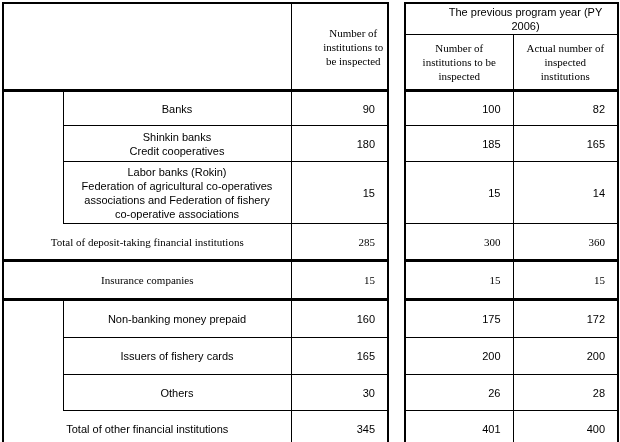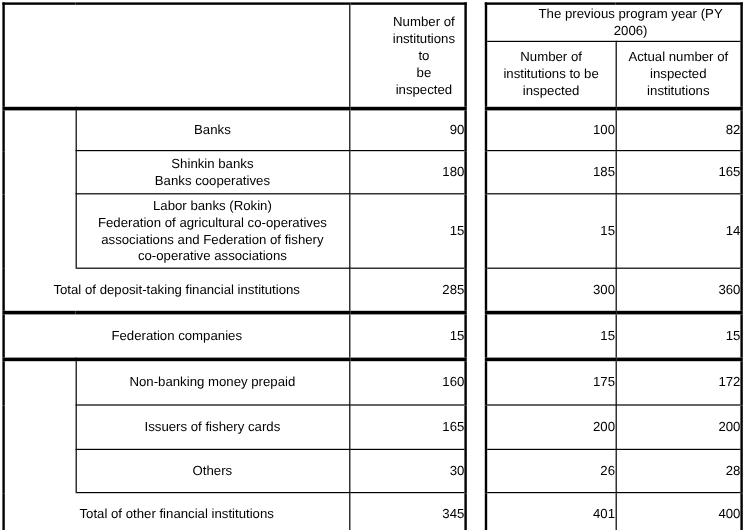--- a/index.html
+++ b/index.html
@@ -29,29 +29,29 @@
     padding: 1px 3px;
     white-space: pre-line;
     overflow: hidden;
   }
   td.gap {
     border: none;
     padding: 0;
   }
   td.num {
     text-align: right;
-    padding-right: 0;
+    padding-right: 12px;
   }
   
   td.ol { border-left-width: 2px; }
   td.or { border-right-width: 2px; }
   td.ot { border-top-width: 2px; padding-left: 31px; }
   td.ob { border-bottom-width: 2px; }
   
-  td.tb { border-bottom-width: 3px; }
+  td.tb { border-bottom-width: 3px; font-family: Liberation Serif, serif; }
   
   td.hb { border-bottom-style: hidden; }
 </style>
 </head>
 <body>
 
 <table class="inspection">
   <colgroup>
     <col style="width:60px">
     <col style="width:228px">
@@ -84,21 +84,21 @@
     <td rowspan="3" class="ol hb"></td>
     <td>Banks</td>
     <td class="num or">90</td>
     <td class="gap"></td>
     <td class="num ol">100</td>
     <td class="num or">82</td>
   </tr>
 
   <tr style="height:36px">
     <td>Shinkin banks
-Banks cooperatives</td>
+Credit cooperatives</td>
     <td class="num or">180</td>
     <td class="gap"></td>
     <td class="num ol">185</td>
     <td class="num or">165</td>
   </tr>
 
   <tr style="height:62px">
     <td>Labor banks (Rokin)
 Federation of agricultural co-operatives
 associations and Federation of fishery
@@ -111,21 +111,21 @@
 
   <tr style="height:37px">
     <td colspan="2" class="ol tb">Total of deposit-taking financial institutions</td>
     <td class="num or tb">285</td>
     <td class="gap"></td>
     <td class="num ol tb">300</td>
     <td class="num or tb">360</td>
   </tr>
 
   <tr style="height:39px">
-    <td colspan="2" class="ol tb">Federation companies</td>
+    <td colspan="2" class="ol tb">Insurance companies</td>
     <td class="num or tb">15</td>
     <td class="gap"></td>
     <td class="num ol tb">15</td>
     <td class="num or tb">15</td>
   </tr>
 
   <tr style="height:38px">
     <td rowspan="3" class="ol hb"></td>
     <td>Non-banking money prepaid</td>
     <td class="num or">160</td>

